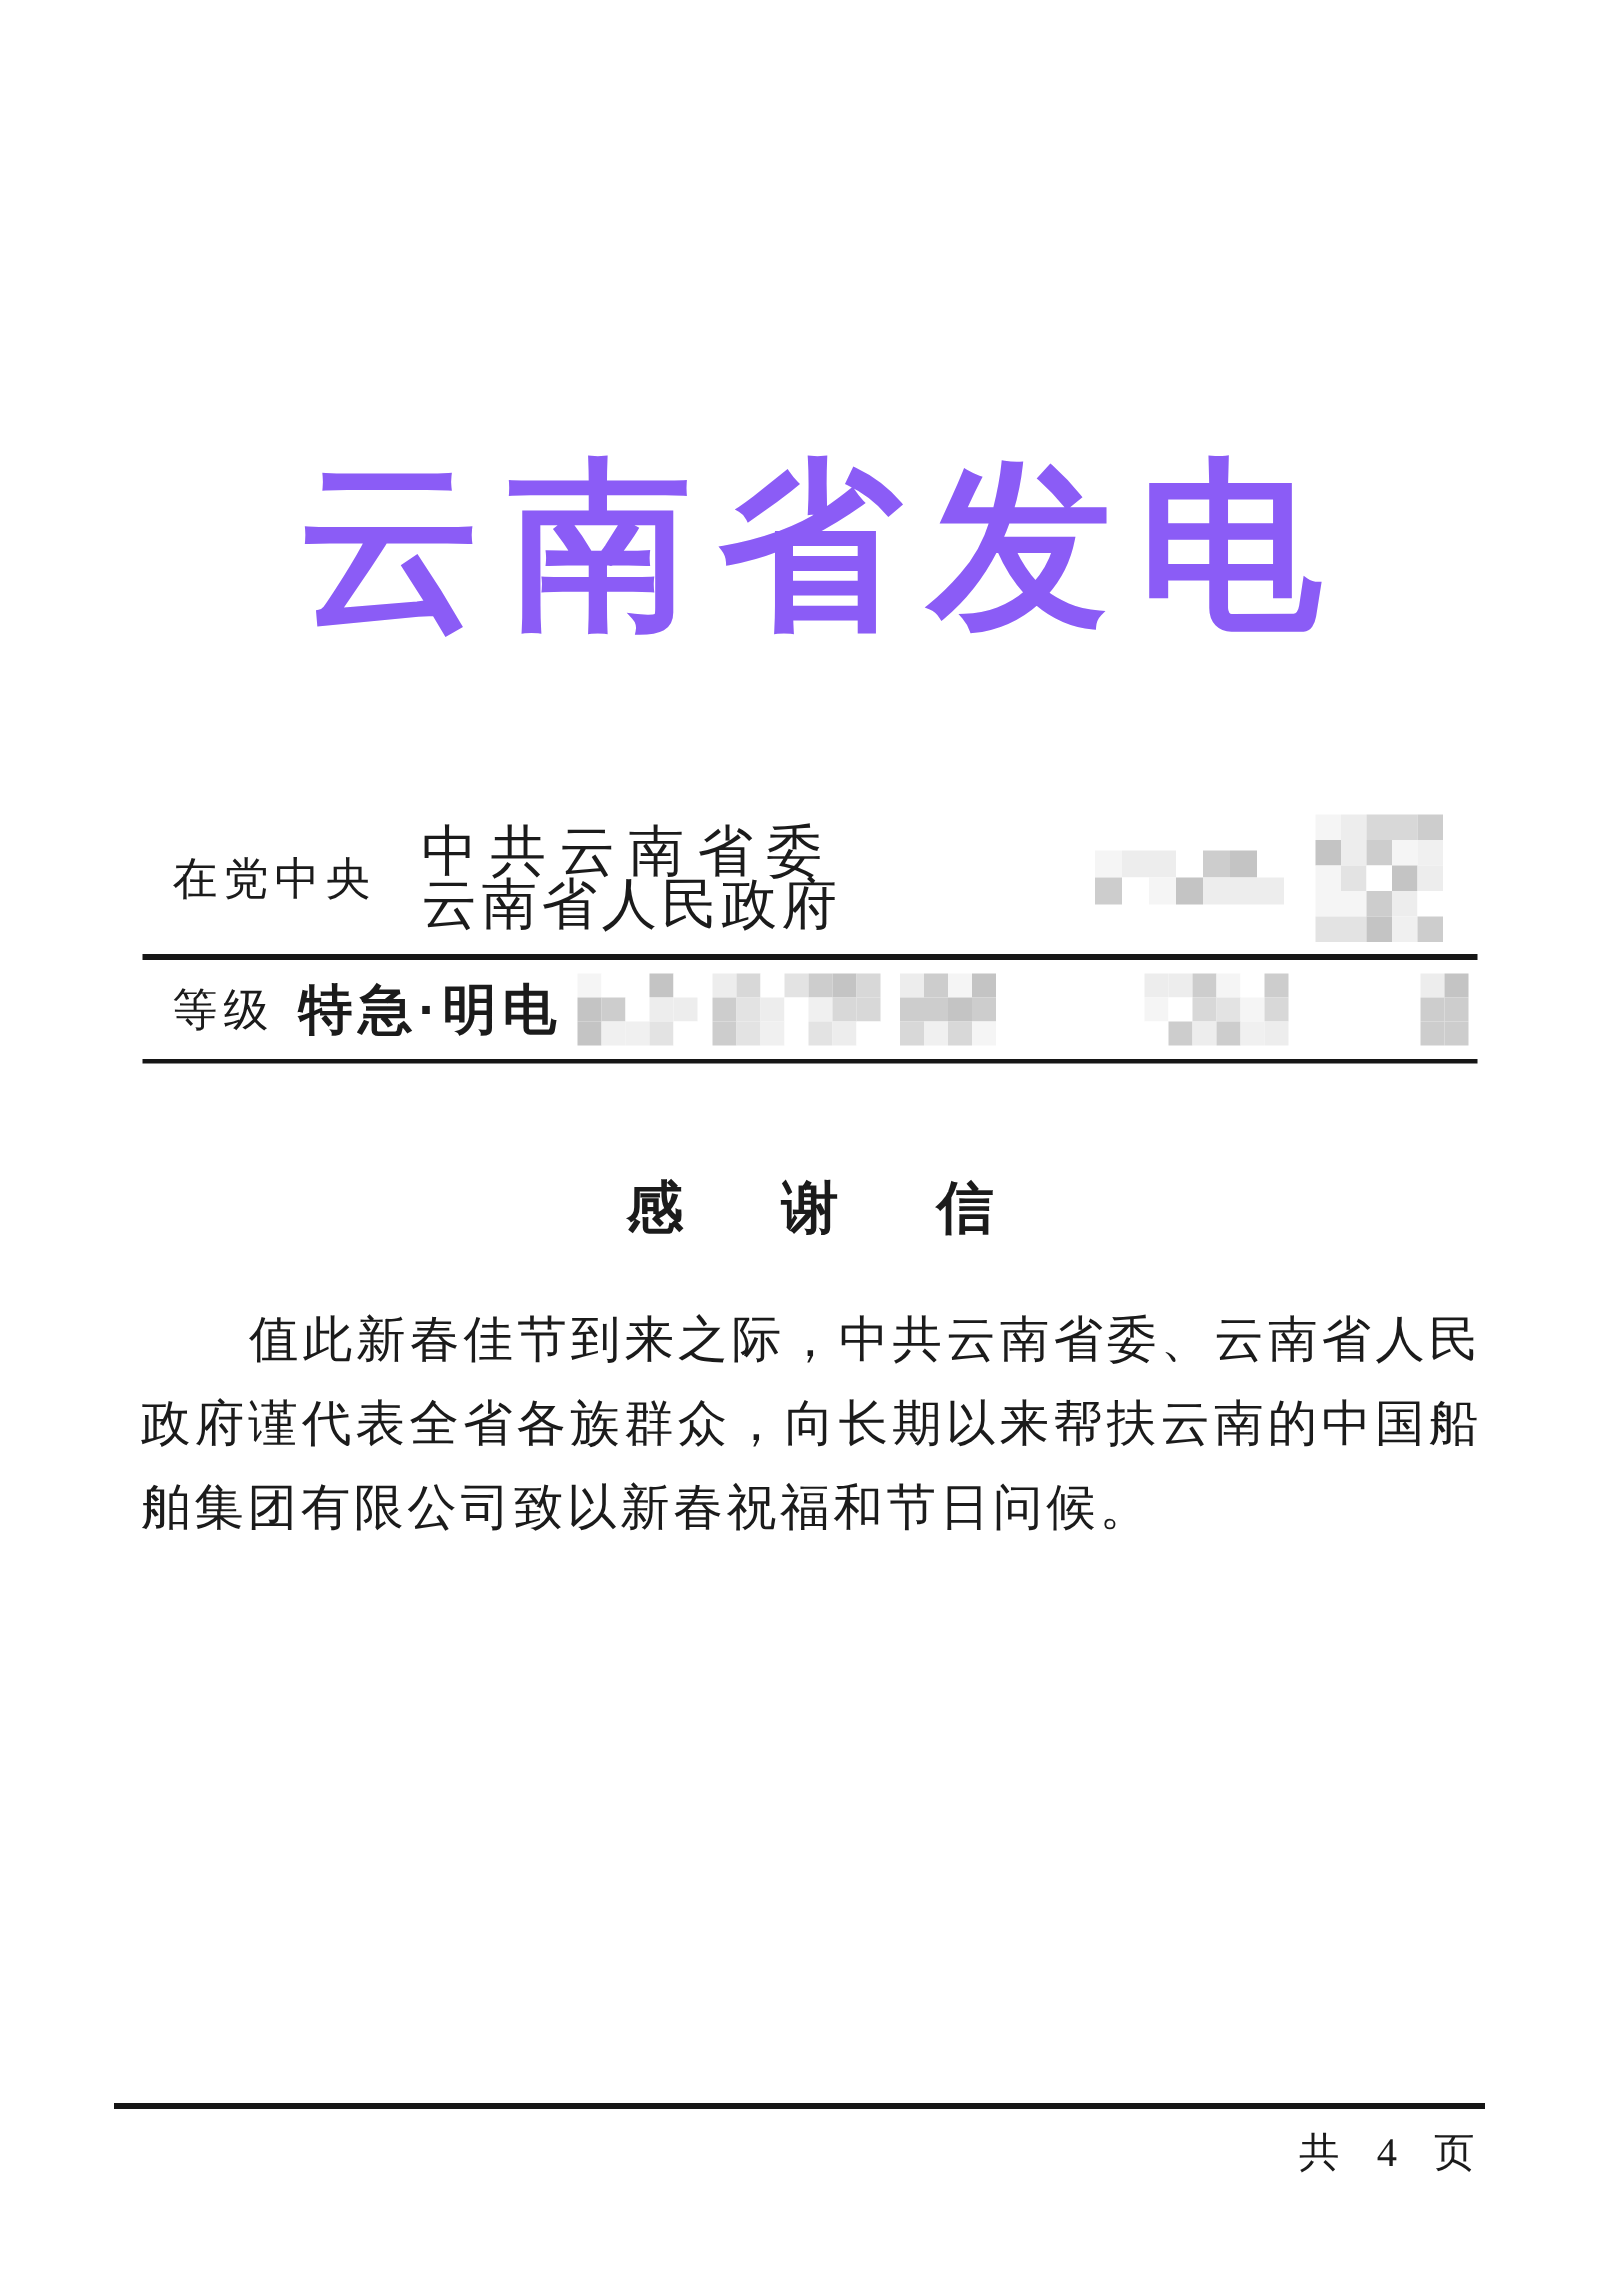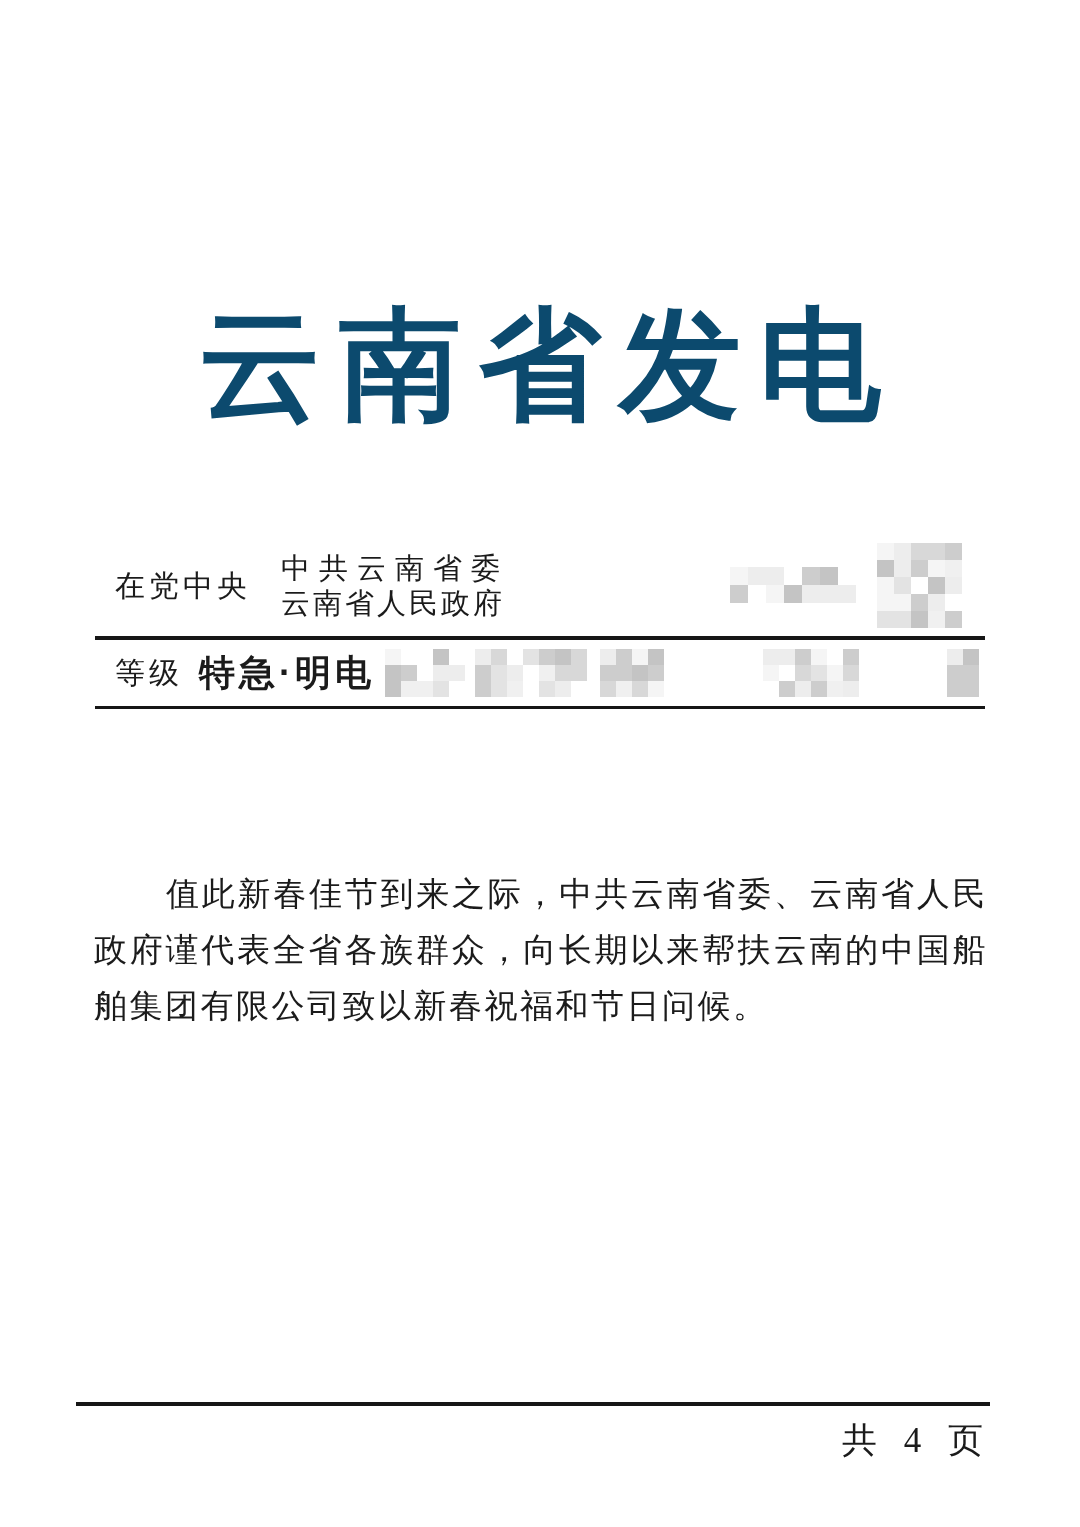--- a/index.html
+++ b/index.html
@@ -14,21 +14,21 @@
     text-align:center; font-weight:bold; font-size:122px; line-height:1.12;
     letter-spacing:18px; text-indent:18px;
   }
 
   
   .fields { position:absolute; top:536px; left:95px; width:890px; }
   .field-row { position:relative; display:flex; align-items:center; }
   .row-sender { height:100px; border-bottom:4px solid #161616; }
   .row-grade  { height:66px;  border-bottom:3px solid #161616; }
   .field-label { font-size:30px; letter-spacing:4px; padding-left:20px; white-space:nowrap; }
-  .sender-value { margin-left:30px; font-size:29px; line-height:35px; }
+  .sender-value { margin-left:30px; font-size:37px; line-height:35px; }
   .sender-line1 { letter-spacing:9px; white-space:nowrap; }
   .sender-line2 { letter-spacing:3px; white-space:nowrap; }
   .grade-value {
     margin-left:16px; font-size:36px; font-weight:bold; letter-spacing:4px;
     font-family:"Liberation Sans","DejaVu Sans",sans-serif; white-space:nowrap;
   }
 
   
   .mosaic { position:absolute; display:grid; }
 
@@ -40,28 +40,28 @@
   .letter-body {
     position:absolute; top:866px; left:94px; width:894px;
     font-size:33px; line-height:56px; letter-spacing:2.5px;
     text-align:justify;
   }
   .letter-body p { margin:0; }
   .para { text-indent:72px; }
 
   
   .bottom-rule { position:absolute; top:1402px; left:76px; width:914px; border-top:4px solid #161616; }
-  .page-footer { position:absolute; top:1417px; right:88px; font-size:35px; letter-spacing:9px; white-space:nowrap; }
+  .page-footer { position:absolute; top:1417px; right:88px; font-size:27px; letter-spacing:9px; white-space:nowrap; }
 </style>
 </head>
 <body>
 
 <div class="page">
 
-  <div class="banner" style="color: #0c4a6e;">云南省发电</div>
+  <div class="banner" style="color: #8b5cf6;">云南省发电</div>
 
   <div class="fields">
 
     <div class="field-row row-sender">
       <span class="field-label">在党中央</span>
       <span class="sender-value">
         <span class="sender-line1" style="display:block">中共云南省委</span>
         <span class="sender-line2" style="display:block">云南省人民政府</span>
       </span>
       <span class="mosaic" style="left: 635px; top: 31px; grid-template-columns: repeat(7, 18px); grid-auto-rows: 18px;">
@@ -191,20 +191,21 @@
           <div style="background: rgb(196, 196, 196);"></div>
           <div style="background: rgb(205, 205, 205);"></div>
           <div style="background: rgb(205, 205, 205);"></div>
           <div style="background: rgb(205, 205, 205);"></div>
           <div style="background: rgb(205, 205, 205);"></div>
         </span>
     </div>
 
   </div>
 
+  <div class="letter-title">感 谢 信</div>
 
   <div class="letter-body">
     <p class="para">值此新春佳节到来之际，中共云南省委、云南省人民政府谨代表全省各族群众，向长期以来帮扶云南的中国船舶集团有限公司致以新春祝福和节日问候。</p>
   </div>
 
   <div class="bottom-rule"></div>
   <div class="page-footer">共 4 页</div>
 
 </div>
 

